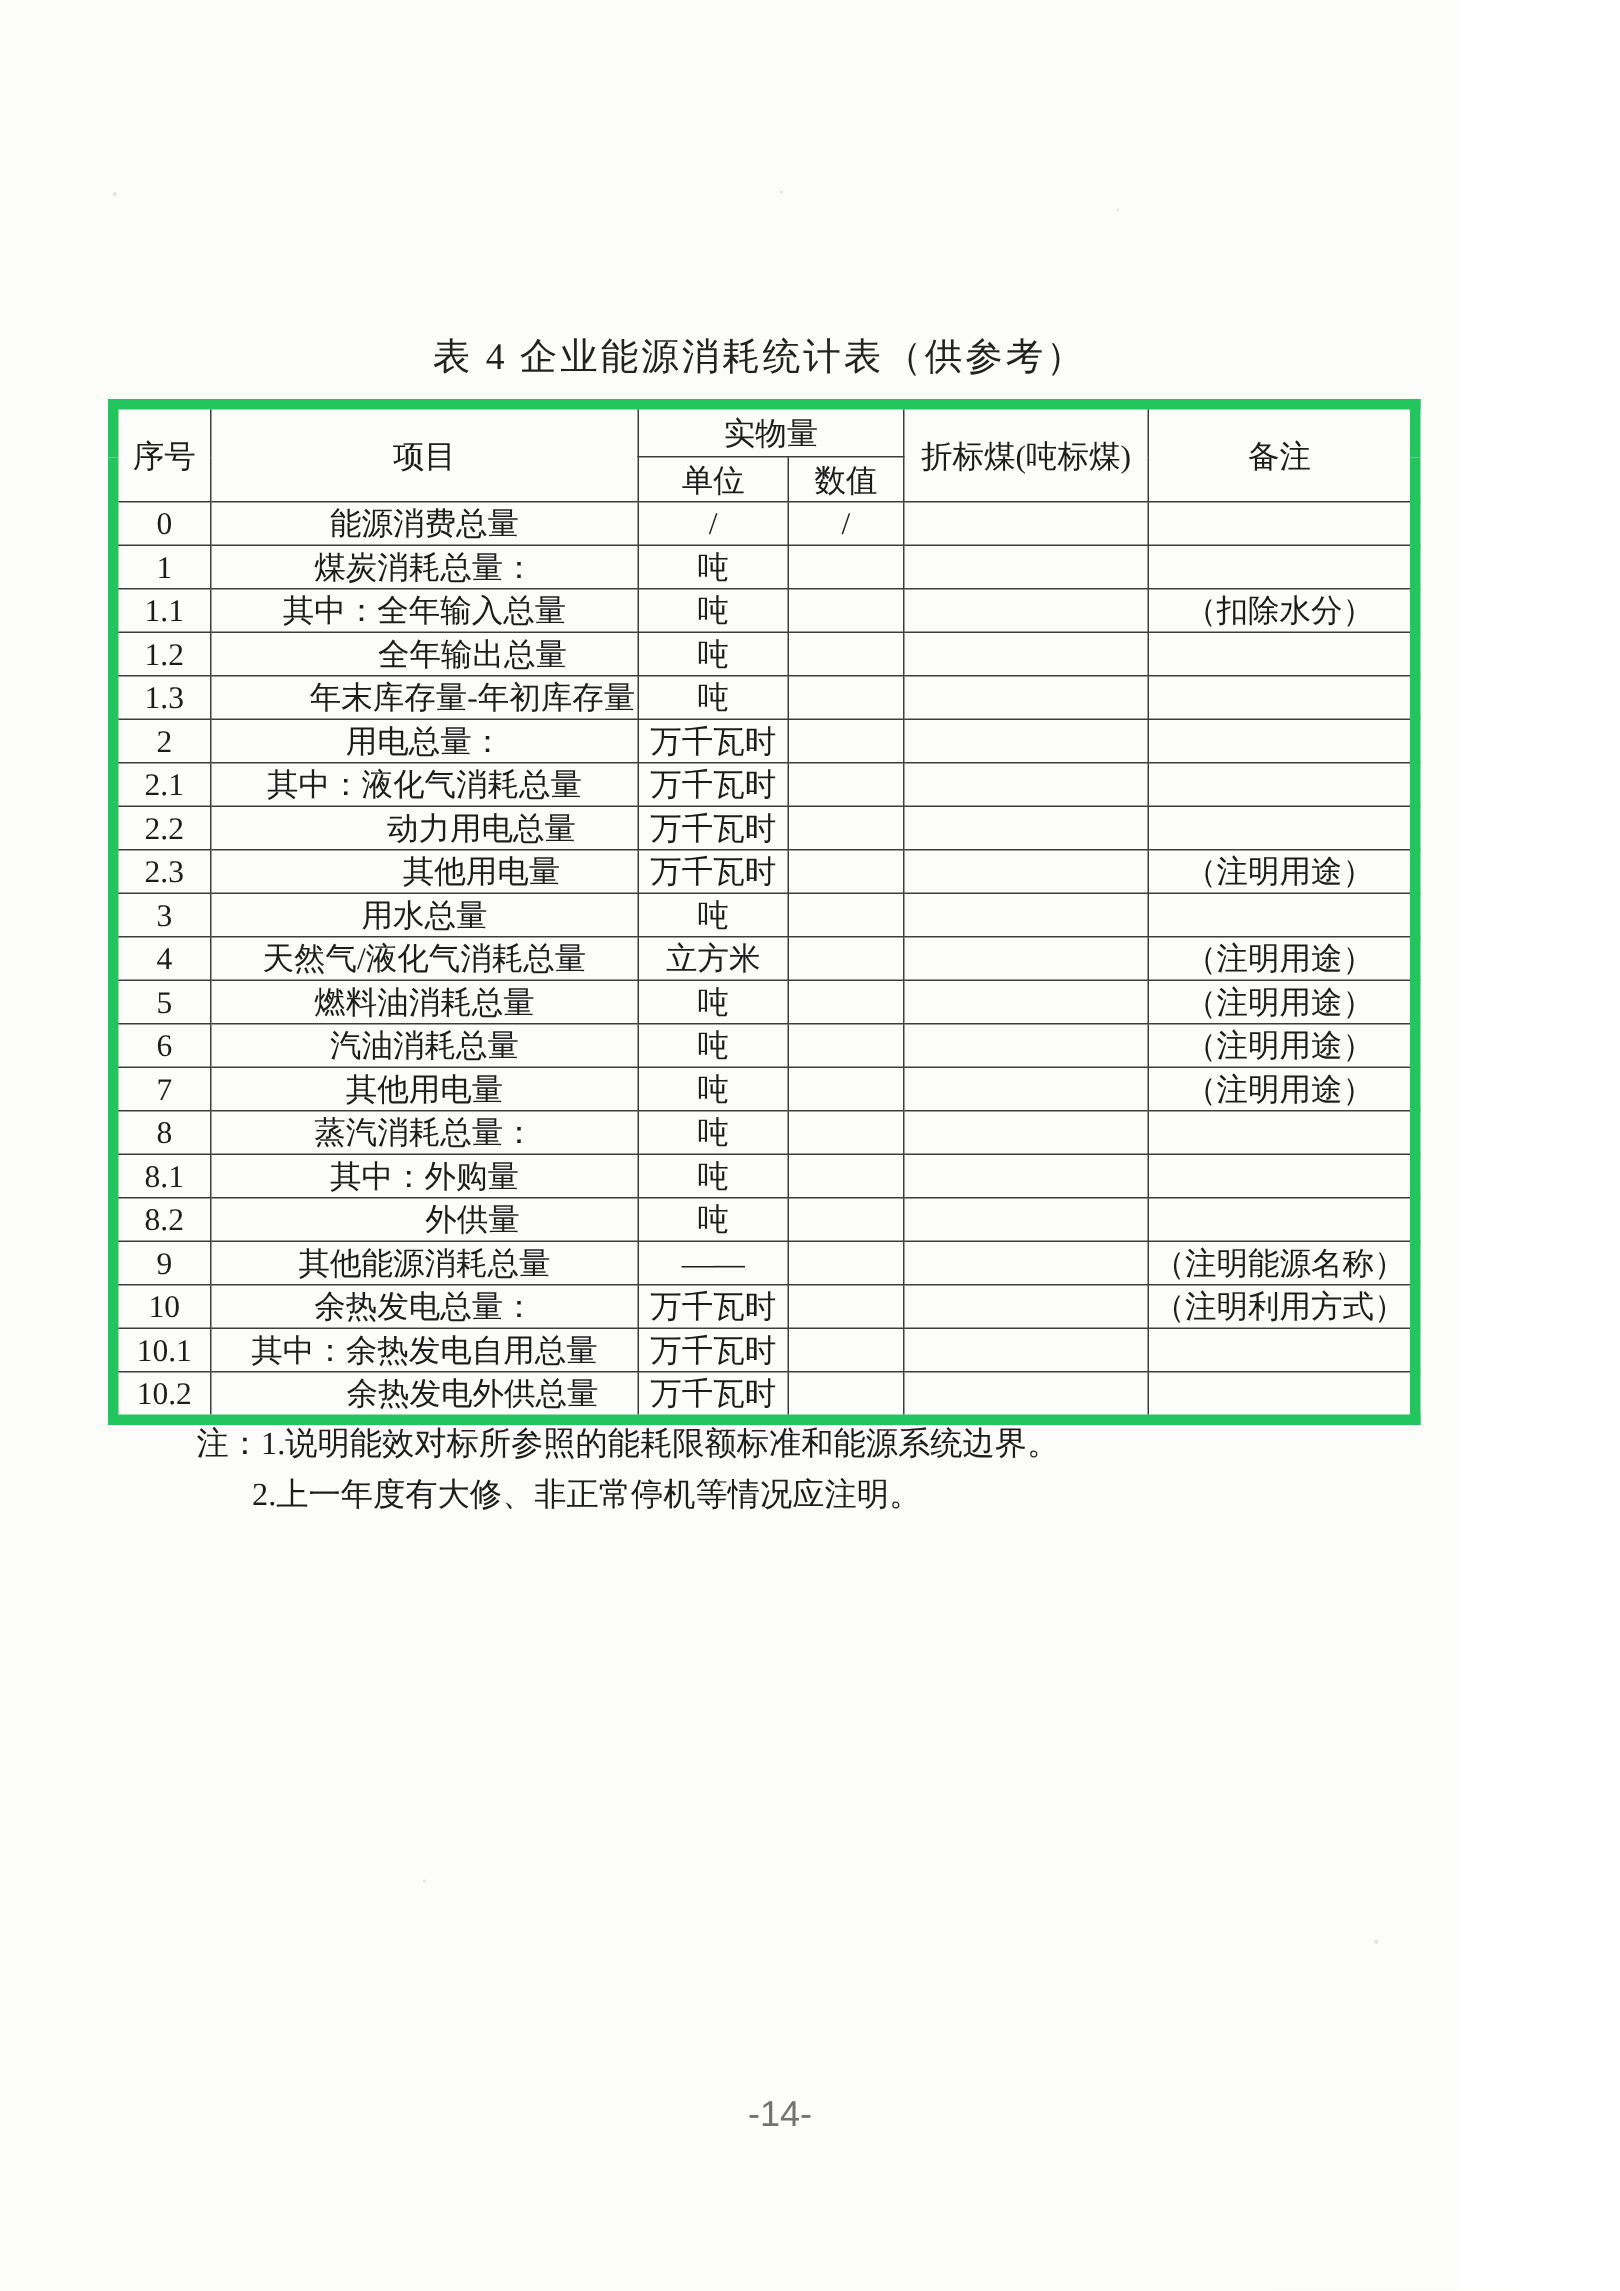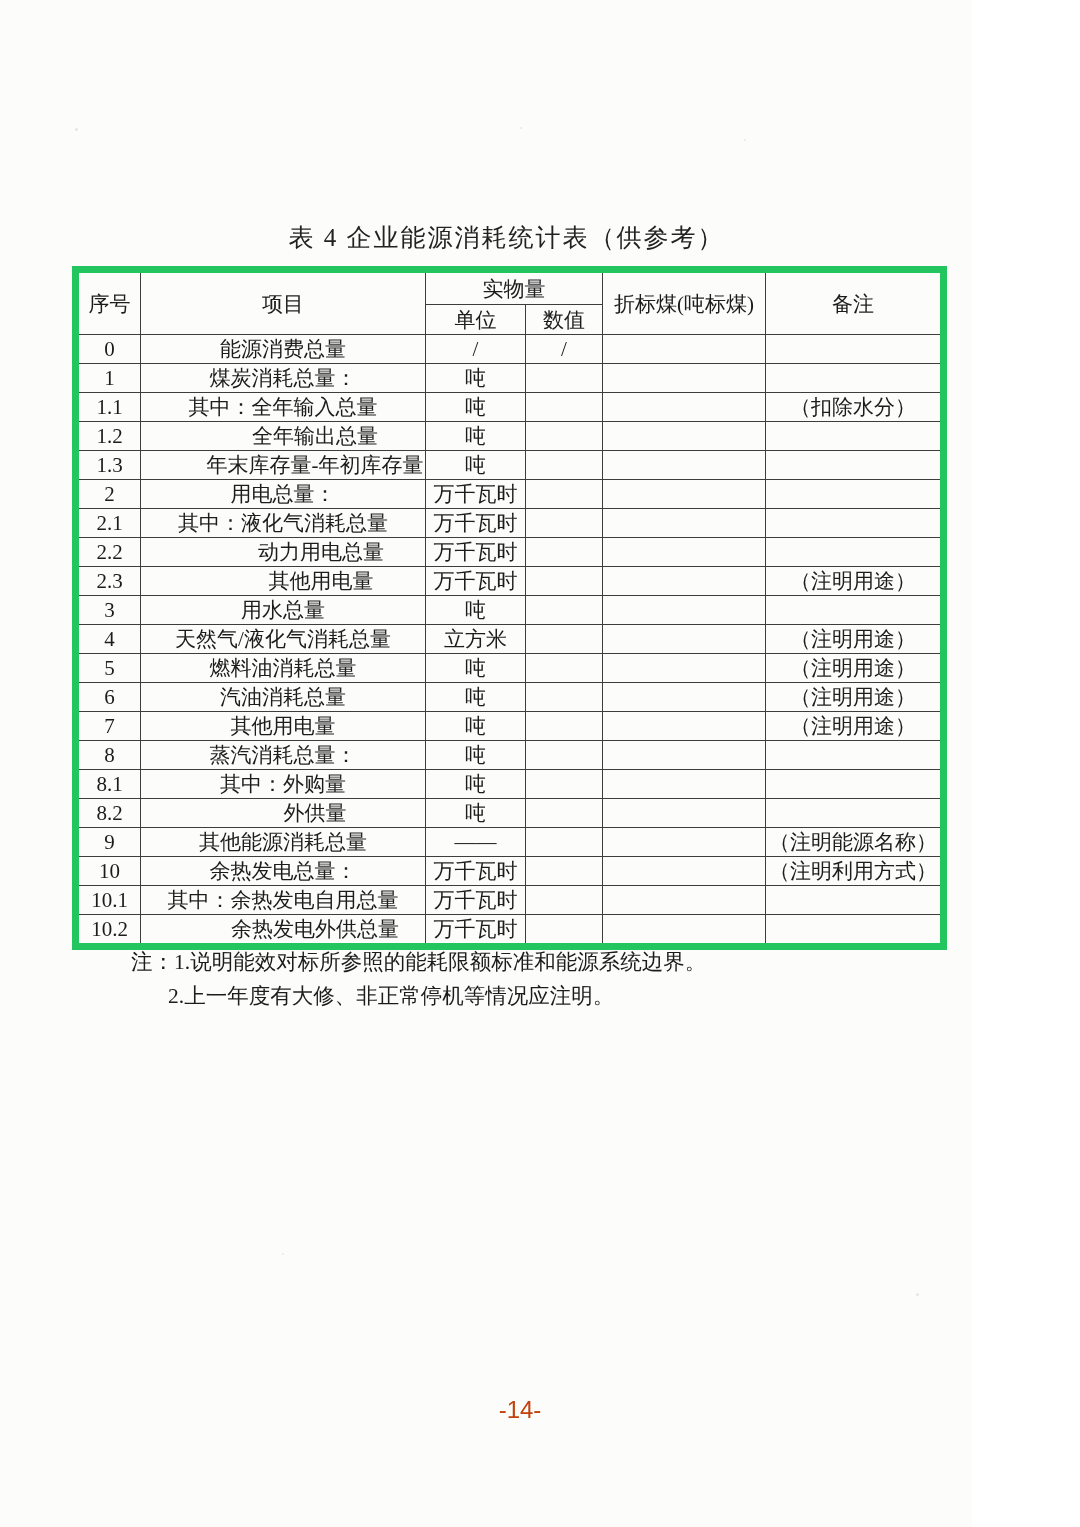--- a/index.html
+++ b/index.html
@@ -61,21 +61,21 @@
     color:#1c1c1c;
   }
   .note-line { white-space:nowrap; }
   .note-line.cont { padding-left:37px; }
   .page-number {
     position:absolute;
     top:1396px; left:0; width:1040px;
     text-align:center;
     font-family:"Liberation Sans","DejaVu Sans",sans-serif;
     font-size:24px;
-    color:#c2410c;
+    color:#737373;
   }
   .speck { position:absolute; background:rgba(40,40,40,0.10); border-radius:50%; }
   .speck.s1 { left:75px;  top:128px;  width:3px; height:3px; }
   .speck.s2 { left:520px; top:127px;  width:2px; height:2px; }
   .speck.s3 { left:744px; top:139px;  width:2px; height:2px; }
   .speck.s4 { left:282px; top:1253px; width:2px; height:2px; }
   .speck.s5 { left:916px; top:1293px; width:3px; height:3px; }
 </style>
 </head>
 <body>

